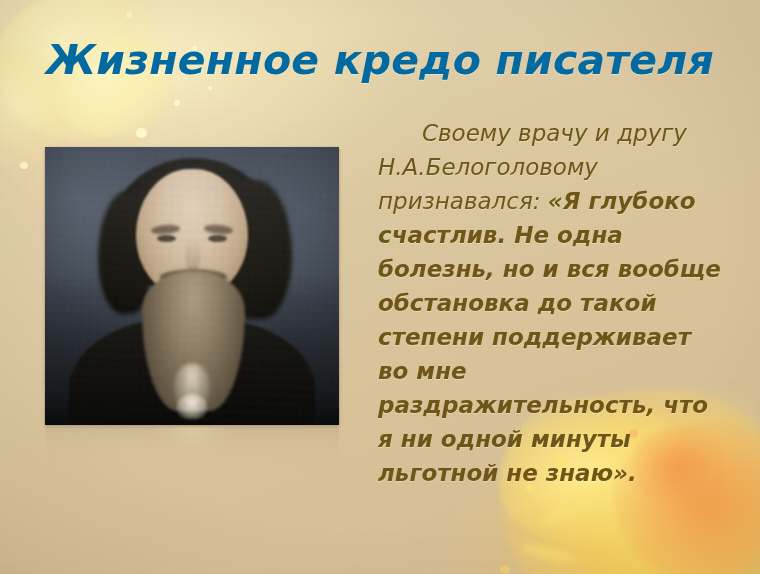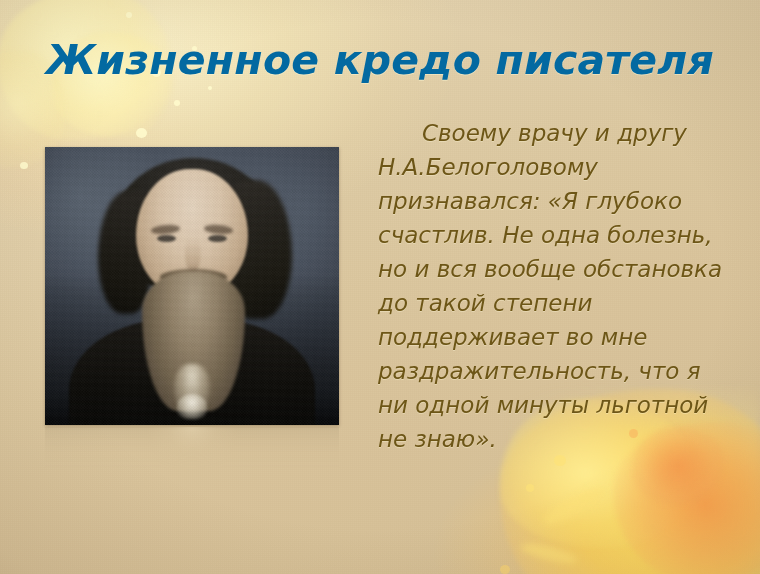--- a/index.html
+++ b/index.html
@@ -387,21 +387,21 @@
     font-style: italic;
     font-size: 23px;
     line-height: 34px;
     color: #6d5617;
     text-shadow: 0 1px 0 rgba(255,250,218,0.35);
   }
   .quote .lead {
     font-weight: 400;
   }
   .quote .strong {
-    font-weight: 400;
+    font-weight: 700;
   }
   .quote .indent {
     display: inline-block;
     width: 44px;
   }
 </style>
 </head>
 <body>
 
 <div class="slide">

